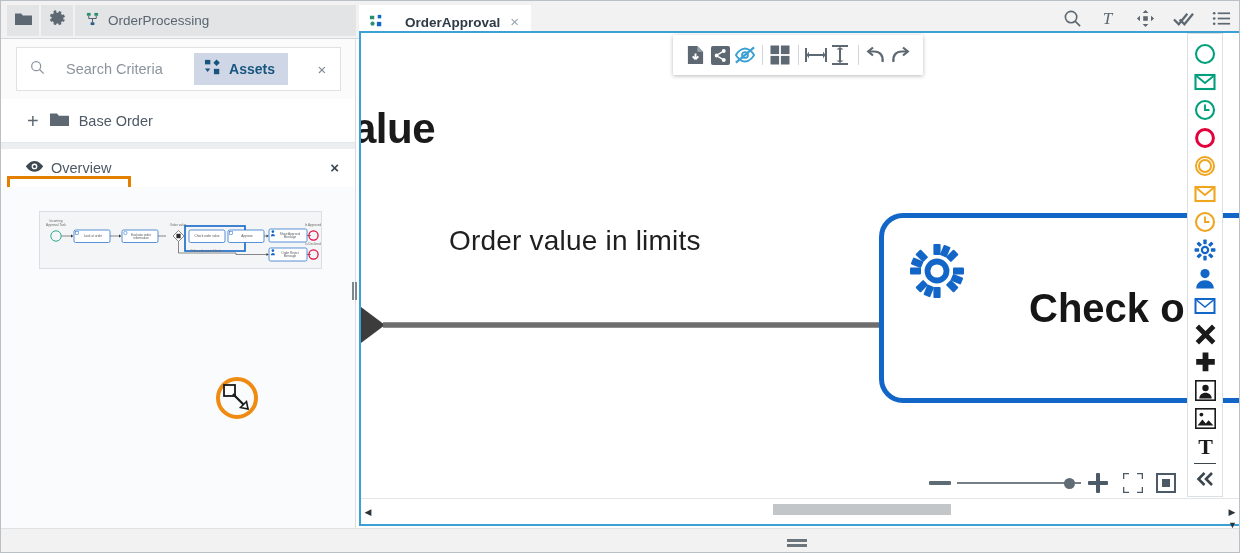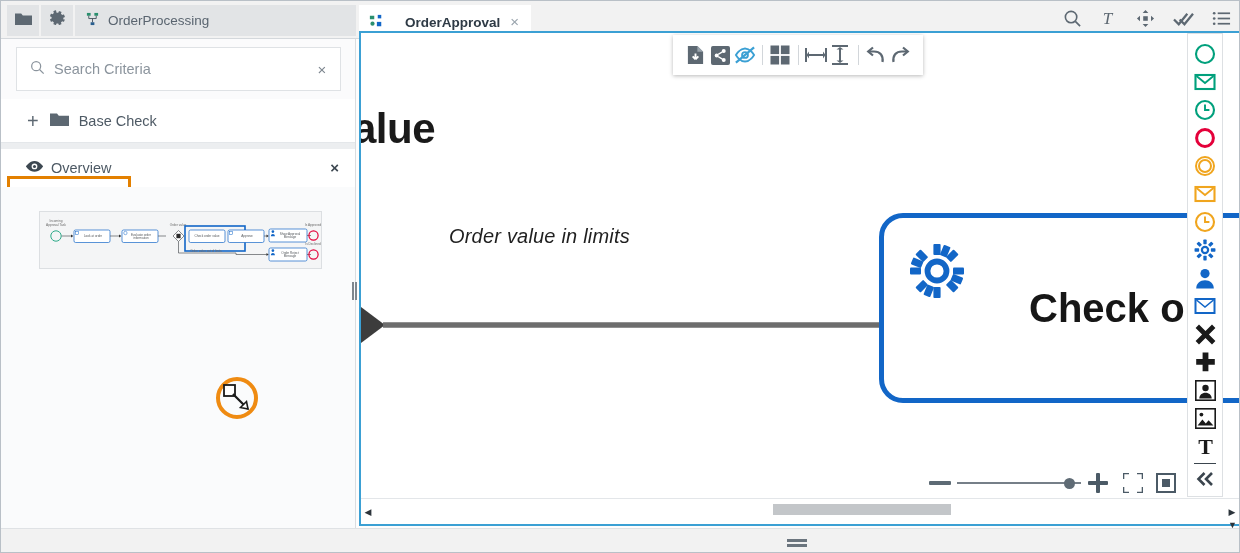--- a/index.html
+++ b/index.html
@@ -56,21 +56,21 @@
   }
 
   
   .leftpanel {
     position:absolute; left:0; top:38px; width:354px; height:514px;
     background:#fbfbfc;
   }
   .search-wrap {
     position:absolute; left:15px; top:8px; width:325px; height:44px;
     border:1px solid #dfe2e5; background:#fff;
-    display:flex; align-items:center;
+    display:flex; align-items:center;gap:12px;
   }
   .search-icon { margin-left:13px; }
   .search-ph {
     margin-left:9px; font-size:14.5px; color:#8b949d;
     flex:1;
   }
   .assets-chip {
     margin-right:4px; background:#cfd7e6; height:32px;
     display:flex; align-items:center; gap:7px;
     padding:0 13px 0 10px;
@@ -138,21 +138,21 @@
     overflow:hidden; background:#fff;
   }
 
   .bigword {
     position:absolute; left:-8px; top:72px;
     font-size:42px; font-weight:bold; color:#1a1a1a;
     letter-spacing:-0.5px;
   }
   .flowlabel {
     position:absolute; left:88px; top:192px;
-    font-size:20px; font-style:italic; color:#1f1f1f;
+    font-size:28px; color:#1f1f1f;
     letter-spacing:0.2px;
   }
   .arrow-wrap {
     position:absolute; left:-2px; top:272px; width:525px; height:44px;
   }
   .task {
     position:absolute; left:518px; top:180px; width:420px; height:190px;
     border:5px solid #1266c7; border-radius:24px;
     background:#fff;
   }
@@ -329,31 +329,42 @@
   <div class="leftpanel">
 
     <div class="search-wrap">
       <span class="search-icon">
         <svg width="15" height="15" viewBox="0 0 18 18">
           <circle cx="7.4" cy="7.4" r="5.4" fill="none" stroke="#8b949d" stroke-width="1.5"></circle>
           <path d="M11.4 11.4l5 5" stroke="#8b949d" stroke-width="1.5" fill="none"></path>
         </svg>
       </span>
       <span class="search-ph">Search Criteria</span>
+      <span class="assets-chip">
+        <span>
+          <svg width="18" height="17" viewBox="0 0 20 19">
+            <rect x="1" y="1" width="6" height="5" fill="#17557f"></rect>
+            <path d="M14 0.6l3.6 3.6L14 7.8 10.4 4.2z" fill="#17557f"></path>
+            <rect x="11" y="11" width="6" height="6" fill="#17557f"></rect>
+            <path d="M1 10.5h6l-3 4z" fill="#17557f"></path>
+          </svg>
+        </span>
+        <span>Assets</span>
+      </span>
       <span class="search-x">×</span>
     </div>
 
     <div class="basetypes">
       <span class="bt-plus">+</span>
       <span>
         <svg width="19" height="15" viewBox="0 0 19 15">
           <path d="M0 1.6h7l1.8 2.2H19V14H0z" fill="#5d6872"></path>
         </svg>
       </span>
-      <span>Base Check</span>
+      <span>Base Order</span>
     </div>
 
     <div class="panel-gap"></div>
 
     <div class="ov-header">
       <span>
         <svg width="19" height="13" viewBox="0 0 20 13">
           <path d="M10 0.8C4.6.8 1 6.4 1 6.4s3.6 5.6 9 5.6 9-5.6 9-5.6S15.4.8 10 .8z" fill="#3d4851"></path>
           <circle cx="10" cy="6.4" r="3" fill="#ffffff"></circle>
           <circle cx="10" cy="6.4" r="1.6" fill="#3d4851"></circle>

